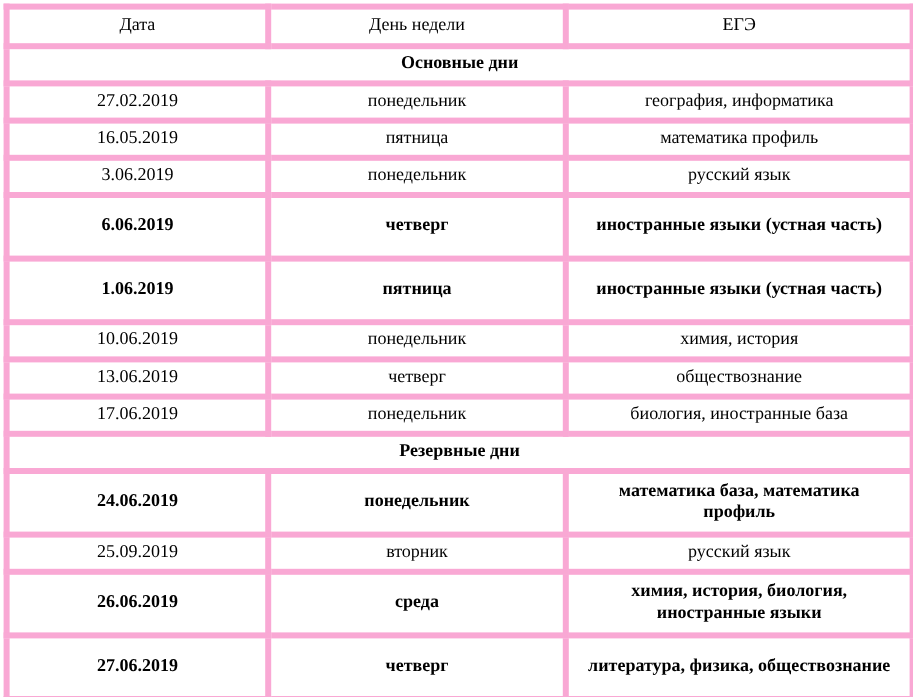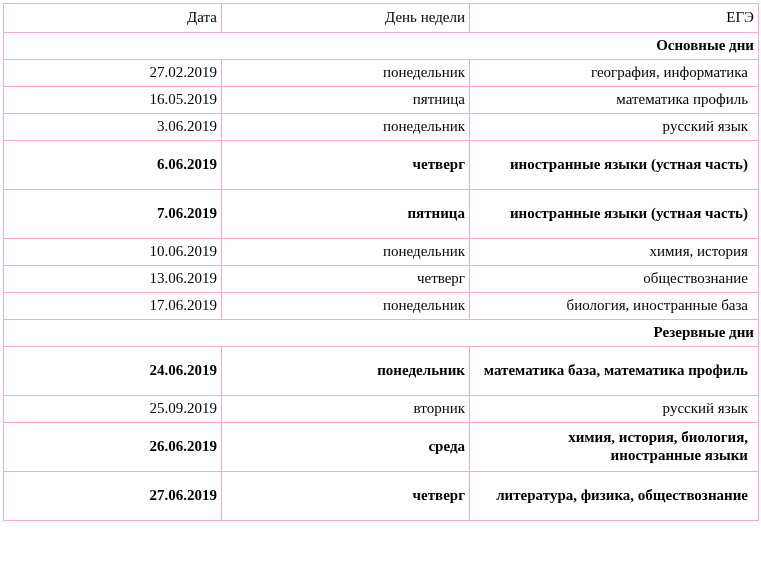--- a/index.html
+++ b/index.html
@@ -26,22 +26,22 @@
     width: 755px;
     margin: 3px 0 0 3px;
     font-size: 15px;
   }
   table.exam-table col.c-date { width: 218px; }
   table.exam-table col.c-day  { width: 248px; }
   table.exam-table col.c-exam { width: 289px; }
 
   table.exam-table th,
   table.exam-table td {
-    border: 1px solid #f9a8d4;
-    text-align: right;
+    border: 5px solid #f9a8d4;
+    text-align: center;
     vertical-align: middle;
     padding: 2px 4px;
     line-height: 1.18;
   }
   table.exam-table thead th {
     height: 24px;
     font-weight: normal;
   }
   table.exam-table td.section {
     font-weight: bold;
@@ -102,21 +102,21 @@
           </td>
         </tr>
         <tr>
           <td class="two-line">6.06.2019</td>
           <td class="two-line">четверг</td>
           <td class="two-line">
             <span class="wrap-cell">иностранные языки (устная часть)</span>
           </td>
         </tr>
         <tr>
-          <td class="two-line">7.06.2019</td>
+          <td class="two-line">1.06.2019</td>
           <td class="two-line">пятница</td>
           <td class="two-line">
             <span class="wrap-cell">иностранные языки (устная часть)</span>
           </td>
         </tr>
         <tr>
           <td class="one-line">10.06.2019</td>
           <td class="one-line">понедельник</td>
           <td class="one-line">
             <span class="wrap-cell">химия, история</span>

